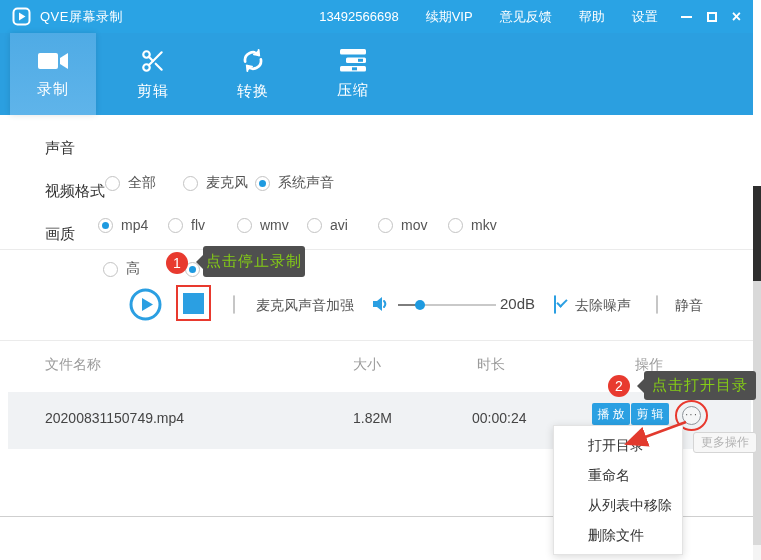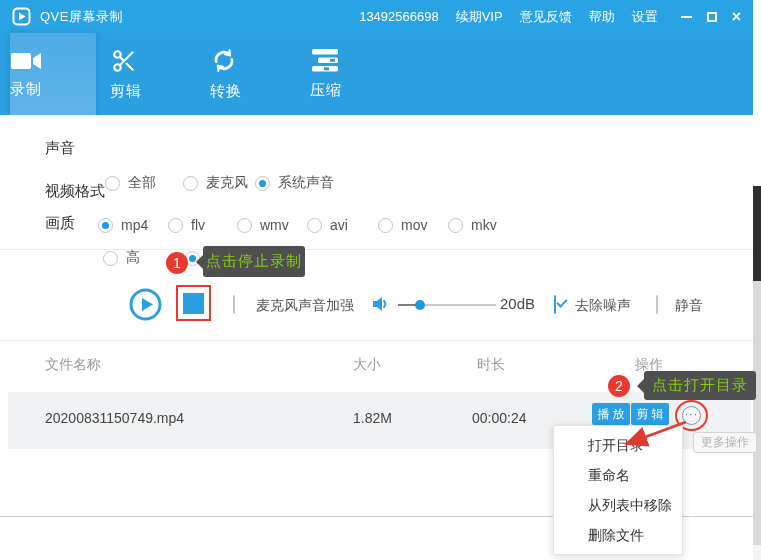--- a/index.html
+++ b/index.html
@@ -16,40 +16,40 @@
   
   .window { left:0; top:0; width:753px; height:517px; background:#fff; }
   .window-bottom-line { left:0; top:516px; width:753px; height:1px; background:#cfcfcf; }
 
   
   .titlebar { left:0; top:0; width:753px; height:33px; background:#2aa3e4;
               display:flex; align-items:center; color:#fff; }
   .logo { width:19px; height:19px; margin-left:12px; }
   .app-title { margin-left:9px; font-size:13px; letter-spacing:.5px; }
   .titlebar-right { margin-left:auto; display:flex; align-items:center; gap:17px; padding-right:12px; font-size:13px; }
-  .tb-link { cursor:default; }
+  .tb-link { cursor:default;margin-left:10px; }
   .win-controls { display:flex; align-items:center; gap:15px; margin-left:6px; }
   .btn-min { width:11px; height:2px; background:#fff; display:inline-block; }
   .btn-max { width:10px; height:10px; border:2px solid #fff; display:inline-block; }
   .btn-close { font-size:16px; font-weight:bold; line-height:12px; }
 
   
   .tabbar { left:0; top:33px; width:753px; height:82px; background:#2b9fe0;
             display:flex; align-items:stretch; padding-left:10px; gap:14px; }
-  .tab { width:86px; display:flex; flex-direction:column; 
+  .tab { width:86px; display:flex; flex-direction:column; align-items:center;
          justify-content:center; gap:8px; color:#fff; }
   .tab.active { background:linear-gradient(#4fabe5,#5fb4ea); box-shadow:0 0 6px rgba(0,0,0,.12); }
   .tab-label { font-size:15px; letter-spacing:1px; }
   .tab svg { display:block; }
 
   
   .set-row { left:0; width:753px; height:20px; }
   .row-sound   { top:138px; }
   .row-format  { top:181px; }
-  .row-quality { top:213px; }
+  .row-quality { top:224px; }
   .set-label { position:absolute; left:45px; top:1px; font-size:15px; color:#333; }
   .opt { position:absolute; top:0; display:flex; align-items:center; gap:8px;margin-top:36px; }
   .radio { width:15px; height:15px; border:1px solid #c3c3c3; border-radius:50%;
            background:#fff; position:relative; flex:0 0 auto; }
   .radio.sel::after { content:""; position:absolute; left:3px; top:3px; width:7px; height:7px;
                       border-radius:50%; background:#1e9ae0; }
   .opt-label { font-size:14px; color:#555; }
 
   
   .timer { left:12px; top:288px; font-size:25px; color:#2ba6e8; letter-spacing:1px; }

